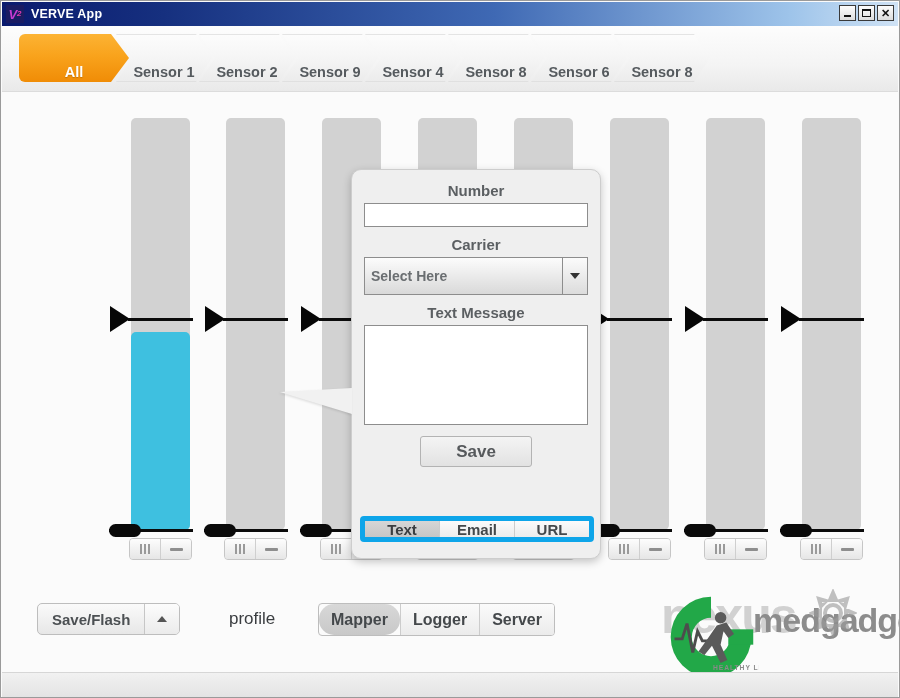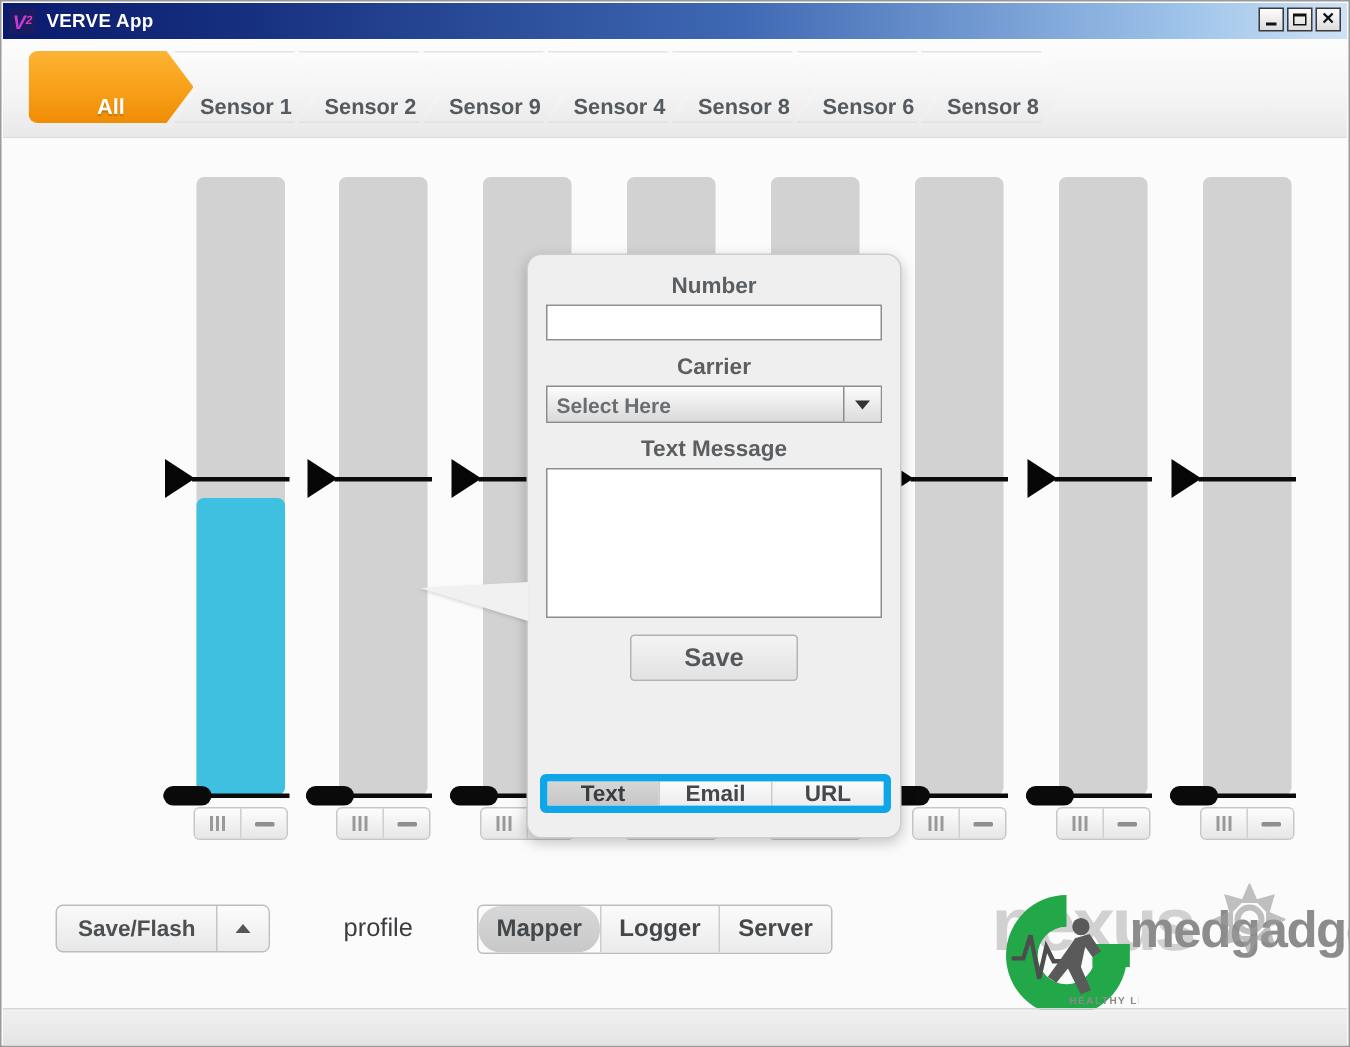--- a/index.html
+++ b/index.html
@@ -232,21 +232,21 @@
     border: 1px solid #8d8d8d;
     box-sizing: border-box;
     font-family: "Liberation Sans", sans-serif;
     font-size: 13px;
     padding: 0 4px;
     color: #333;
   }
   .pop-select {
     display: flex;
     width: 224px;
-    height: 25px;
+    height: 38px;
     margin: 4px auto 0;
     border: 1px solid #8d8d8d;
     box-sizing: border-box;
     background: linear-gradient(to bottom, #fcfcfc, #d9d9d9);
     align-items: stretch;
   }
   .pop-select .sel-text {
     flex: 1;
     display: flex;
     align-items: center;

